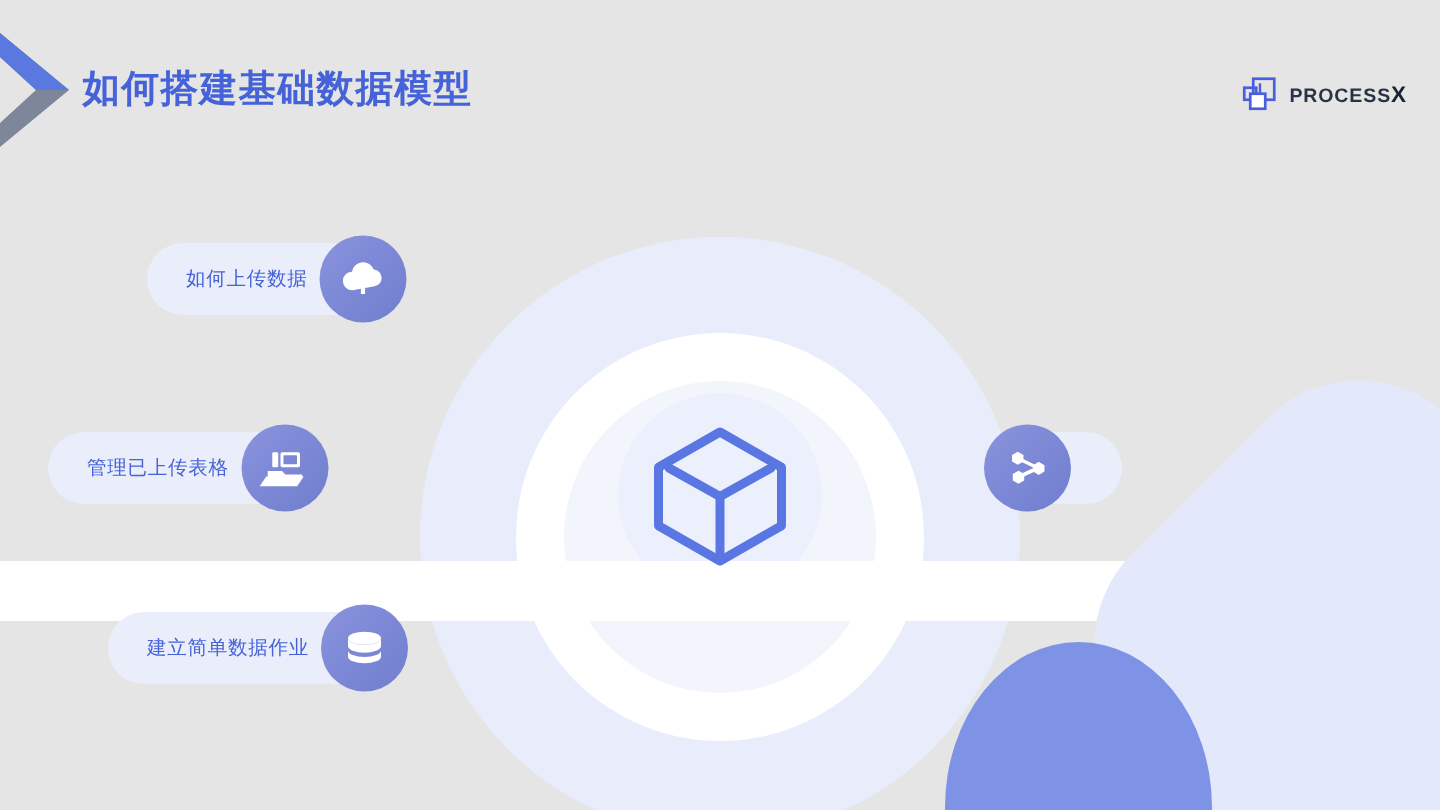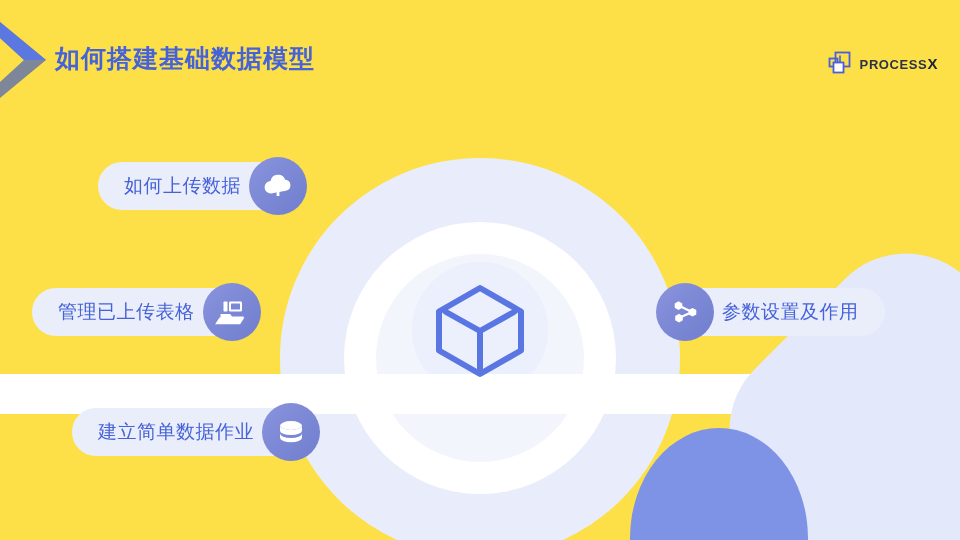--- a/index.html
+++ b/index.html
@@ -6,21 +6,21 @@
   html, body {
     margin: 0;
     padding: 0;
     background: #ffffff;
   }
   #slide {
     position: relative;
     width: 960px;
     height: 540px;
     overflow: hidden;
-    background: #fde047;
+    background: #e5e5e5;
     font-family: "Liberation Sans", "DejaVu Sans", sans-serif;
   }
 
   
   .bg-layer {
     position: absolute;
     inset: 0;
     pointer-events: none;
   }
   .deco-rounded-lav {
@@ -140,21 +140,21 @@
   
   .pill {
     position: absolute;
     display: flex;
     align-items: center;
     height: 48px;
     background: #eaeefb;
     border-radius: 24px;
   }
   .pill-label {
-    font-size: 19px;
+    font-size: 13px;
     color: #4662d8;
     white-space: nowrap;
     letter-spacing: 0.5px;
   }
   .pill.left {
     justify-content: flex-start;
     padding-left: 26px;
     padding-right: 62px;
   }
   .pill.right {
@@ -265,21 +265,20 @@
   <div class="pill right" id="pill-params">
     <span class="pill-icon">
       <svg width="34" height="34" viewBox="0 0 34 34">
         <line x1="10.5" y1="10.5" x2="24" y2="17" stroke="#ffffff" stroke-width="2.4"></line>
         <line x1="11" y1="23" x2="24" y2="17" stroke="#ffffff" stroke-width="2.4"></line>
         <polygon points="10.5,6.2 14.3,8.4 14.3,12.7 10.5,14.9 6.7,12.7 6.7,8.4" fill="#ffffff"></polygon>
         <polygon points="11,18.8 14.8,21 14.8,25.3 11,27.5 7.2,25.3 7.2,21" fill="#ffffff"></polygon>
         <polygon points="24.5,12.9 28.3,15.1 28.3,19.4 24.5,21.6 20.7,19.4 20.7,15.1" fill="#ffffff"></polygon>
       </svg>
     </span>
-    <span class="pill-label">参数设置及作用</span>
   </div>
 
   <svg class="center-cube" viewBox="0 0 96 96">
     <polygon points="48,5 89,28.5 89,67.5 48,91 7,67.5 7,28.5" fill="none" stroke="#5a76e3" stroke-width="6" stroke-linejoin="round"></polygon>
     <path d="M48 48 L14 29" fill="none" stroke="#5a76e3" stroke-width="6" stroke-linecap="round"></path>
     <path d="M48 48 L82 29" fill="none" stroke="#5a76e3" stroke-width="6" stroke-linecap="round"></path>
     <path d="M48 48 L48 88" fill="none" stroke="#5a76e3" stroke-width="6" stroke-linecap="round"></path>
   </svg>
 
 </div>

